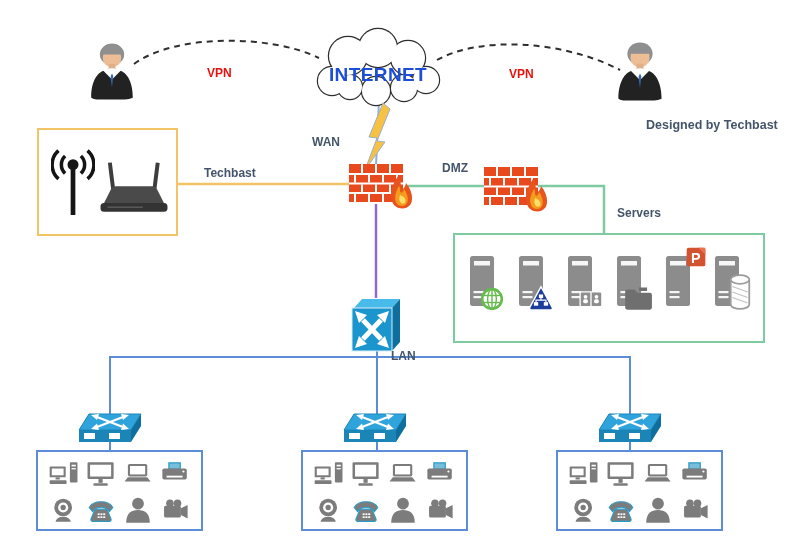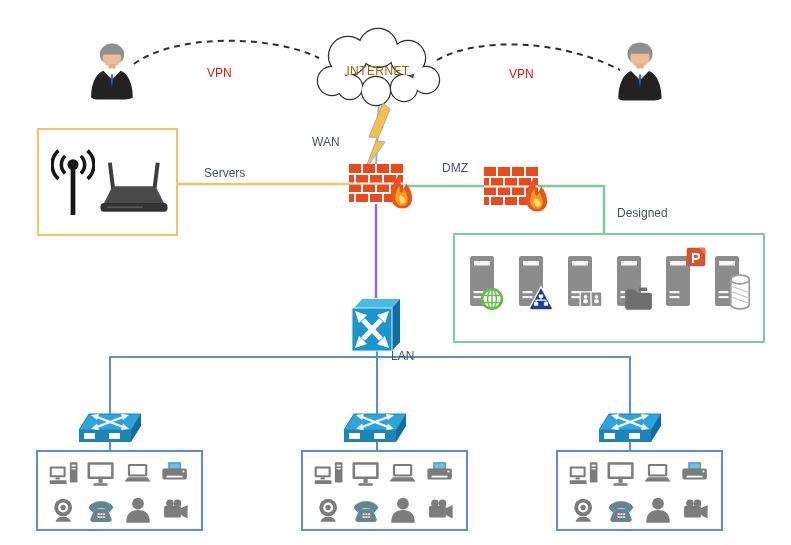--- a/index.html
+++ b/index.html
@@ -1,22 +1,22 @@
 <!DOCTYPE html>
 <html><head>
 <meta charset="utf-8">
 <style>
   html,body{margin:0;padding:0;background:#fff;}
   #stage{position:relative;width:791px;height:545px;background:#ffffff;overflow:hidden;
          font-family:"Liberation Sans",sans-serif;}
   svg{display:block;}
   .abs{position:absolute;}
-  .lbl{position:absolute;font-weight:normal;font-size:12px;color:#44546A;white-space:nowrap;}
+  .lbl{position:absolute;font-weight:bold;font-size:12px;color:#44546A;white-space:nowrap;}
   .lbl.red{color:#E8110D;}
-  .lbl.internet{font-size:12px;color:#a16207;letter-spacing:.4px;width:110px;text-align:center;}
+  .lbl.internet{font-size:19px;color:#1d4ed8;letter-spacing:.4px;width:110px;text-align:center;}
   .zone-box{position:absolute;background:#fff;}
   .wireless-box{left:37px;top:128px;width:137px;height:104px;border:2px solid #F2C465;}
   .servers-box{left:453px;top:233px;width:296px;height:86px;border:2px solid #7ECBA2;
                display:flex;align-items:flex-start;gap:5px;padding:20px 0 0 12px;box-sizing:content-box;}
   .workgroup-box{top:450px;width:147px;height:69px;border:2px solid #5B8DD9;
                  display:grid;grid-template-columns:repeat(4,1fr);row-gap:3px;
                  padding:5px 8px 3px 8px;align-items:center;justify-items:center;}
   .server-item{position:relative;width:44px;height:62px;}
   .server-item .tower{position:absolute;left:2px;top:0;}
   .badge{position:absolute;}
@@ -448,18 +448,19 @@
       </svg>
     <svg width="32" height="28" viewBox="0 0 38 32">
         <use href="#sym-wg-camcorder"></use>
       </svg>
   </div>
 
   <div class="lbl internet" style="left:323px;top:64px;z-index:4">INTERNET</div>
   <div class="lbl red" style="left:207px;top:66px;z-index:4">VPN</div>
   <div class="lbl red" style="left:509px;top:67px;z-index:4">VPN</div>
   <div class="lbl" style="left:312px;top:135px;z-index:4">WAN</div>
-  <div class="lbl" style="left:204px;top:166px;z-index:4">Servers</div>
+  <div class="lbl" style="left:204px;top:166px;z-index:4">Techbast</div>
   <div class="lbl" style="left:442px;top:161px;z-index:4">DMZ</div>
-  <div class="lbl" style="left:617px;top:206px;z-index:4">Designed</div>
+  <div class="lbl" style="left:617px;top:206px;z-index:4">Servers</div>
   <div class="lbl" style="left:391px;top:349px;z-index:4">LAN</div>
+  <div class="lbl" style="left:646px;top:118px;font-size:12.5px;z-index:4">Designed by Techbast</div>
 
 </div>
 
 </body></html>

